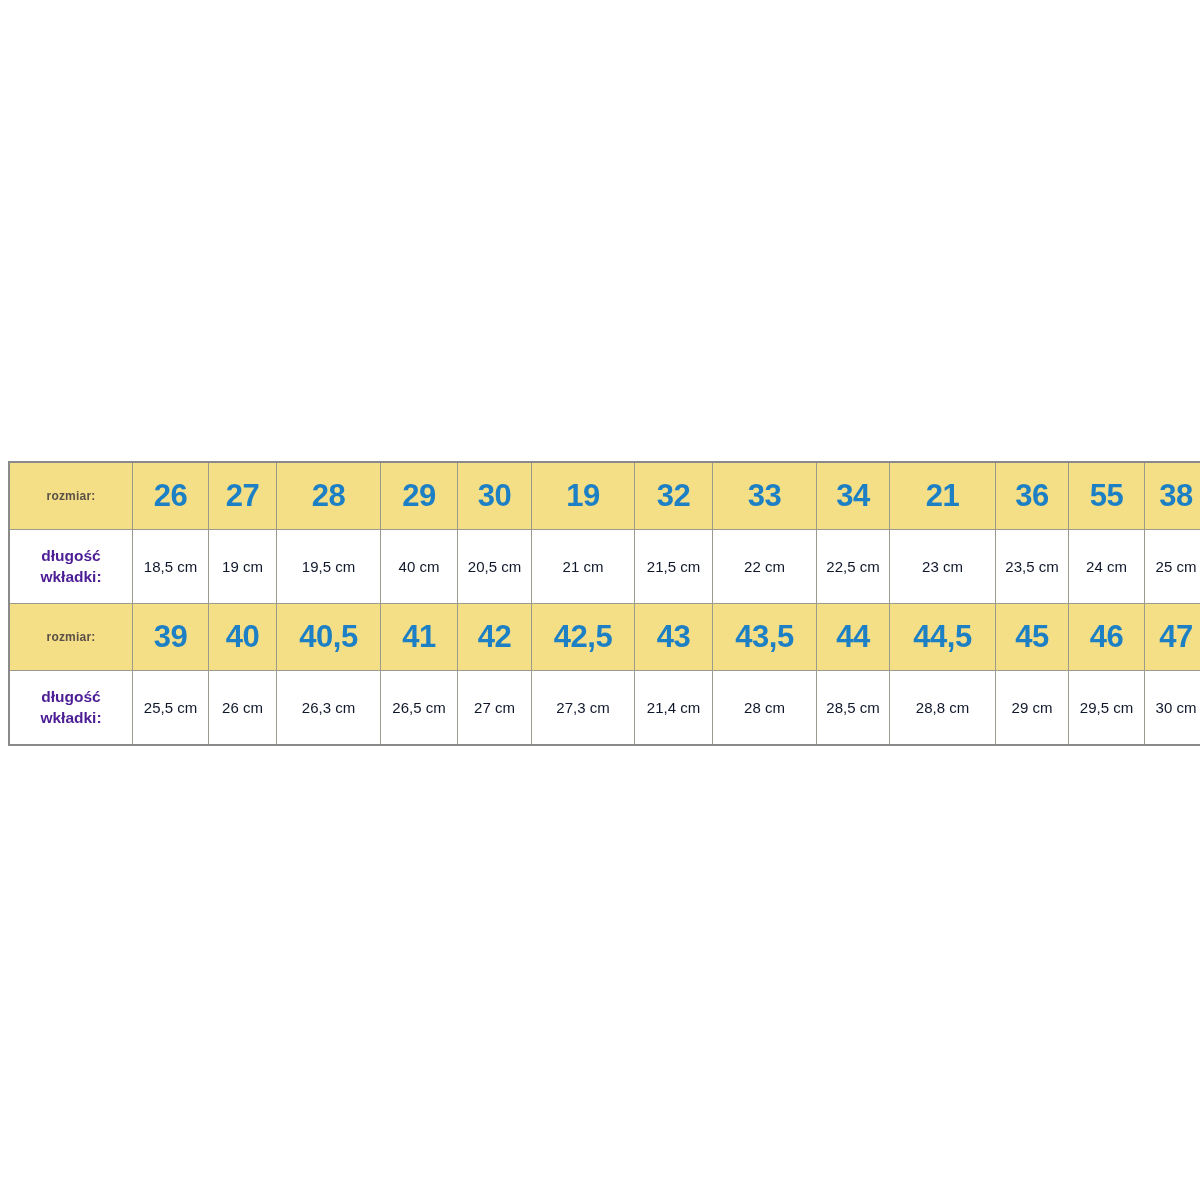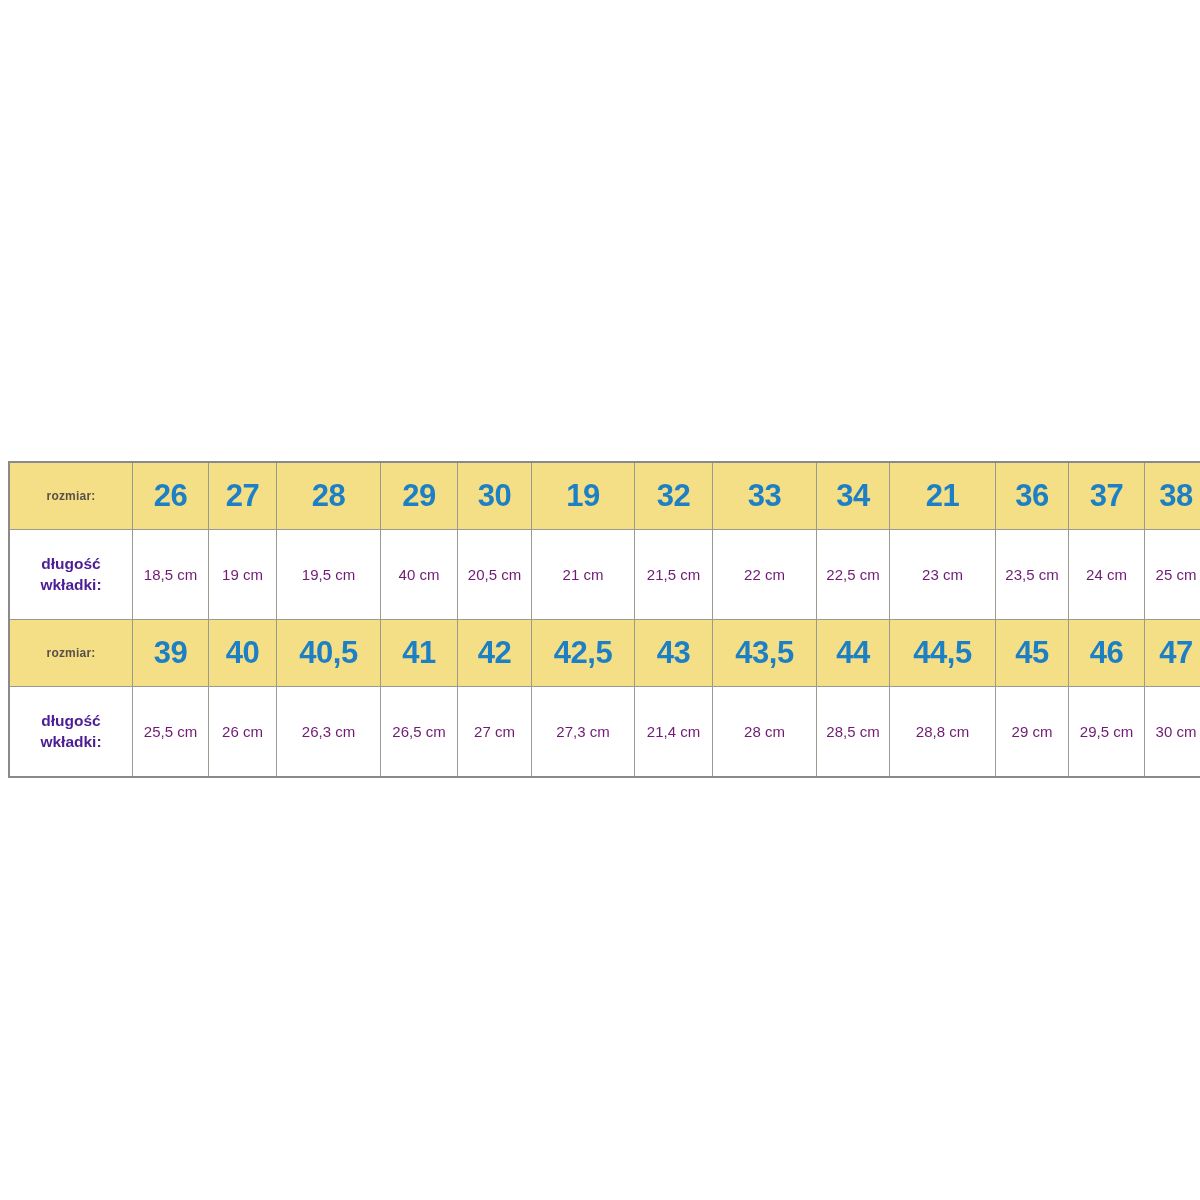--- a/index.html
+++ b/index.html
@@ -61,23 +61,23 @@
     height: 73px;
   }
   tr.len-row td.row-label {
     font-size: 15.5px;
     font-weight: bold;
     color: #4c1d95;
     line-height: 1.35;
   }
   tr.len-row td.len-cell {
     font-size: 15px;
-    color: #701a75;
+    color: #0f172a;
     line-height: 1.6;
-    padding: 8px 4px;
+    padding: 0 4px;
   }
 
   .label-line { display: block; }
 
   
   .c0  { width: 122px; }
   .c1  { width: 75px; }
   .c2  { width: 67px; margin-top: 36px; }
   .c3  { width: 103px; }
   .c4  { width: 76px; }
@@ -104,21 +104,21 @@
         <td class="size-cell c2">27</td>
         <td class="size-cell c3">28</td>
         <td class="size-cell c4">29</td>
         <td class="size-cell c5">30</td>
         <td class="size-cell c6">19</td>
         <td class="size-cell c7">32</td>
         <td class="size-cell c8">33</td>
         <td class="size-cell c9">34</td>
         <td class="size-cell c10">21</td>
         <td class="size-cell c11">36</td>
-        <td class="size-cell c12">37</td>
+        <td class="size-cell c12">55</td>
         <td class="size-cell c13">38</td>
       </tr>
 
       <tr class="len-row">
         <td class="row-label c0">
           <span class="label-line">długość</span>
           <span class="label-line">wkładki:</span>
         </td>
         <td class="len-cell c1">18,5 cm</td>
         <td class="len-cell c2">19 cm</td>

